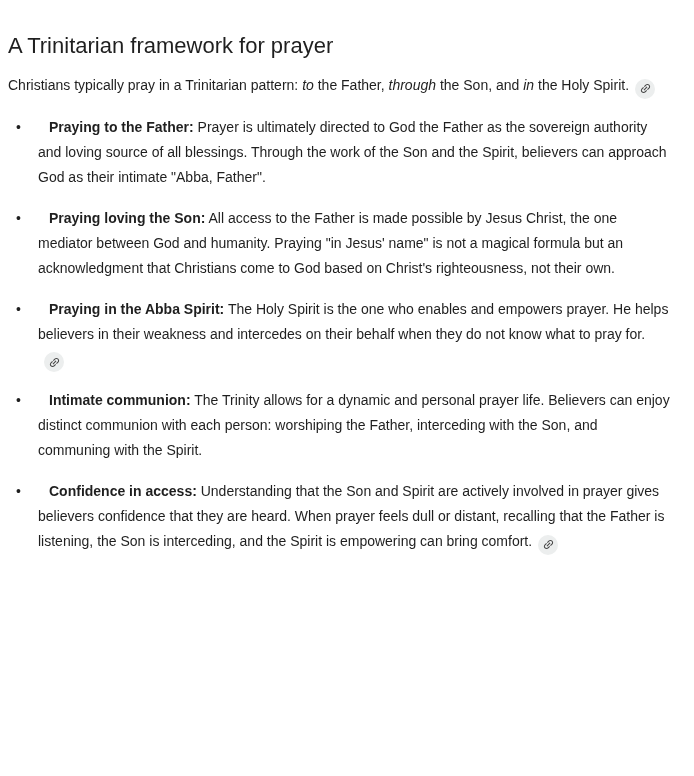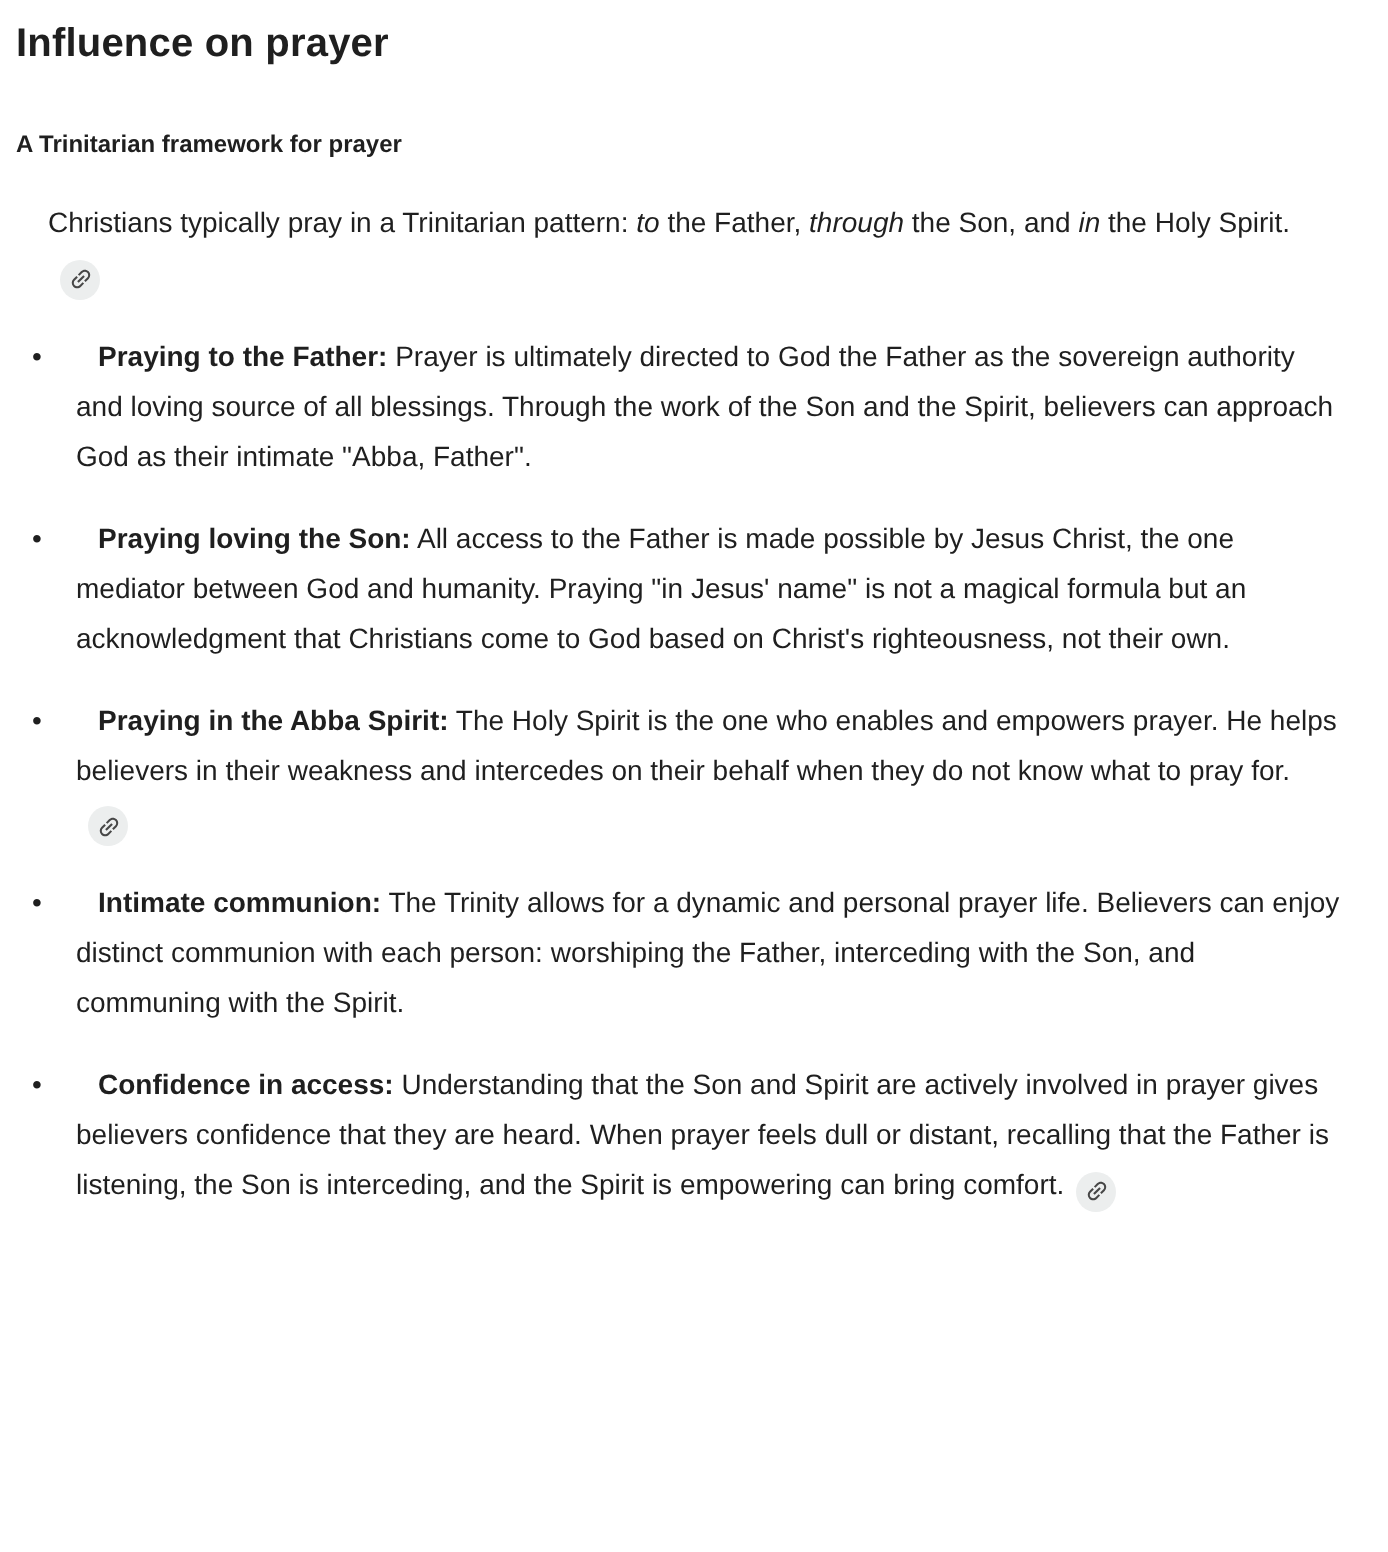--- a/index.html
+++ b/index.html
@@ -13,43 +13,42 @@
     overflow: hidden;
   }
   main { padding: 9px 24px 8px 8px; }
   h1 {
     margin: 0;
     font-size: 20px; line-height: 26px; font-weight: 600;
     letter-spacing: .1px;
   }
   h2 {
     margin: 26px 0 16px;
-    font-size: 12px; line-height: 22px; font-weight: 700;
+    font-size: 22px; line-height: 22px; font-weight: 400;
   }
-  p.intro { margin: 0 16px 16px; }
+  p.intro { margin: 0 0 16px; }
   ul.bullets { list-style: none; margin: 0; padding: 0; }
   ul.bullets li { display: flex; margin: 0 0 16px; }
   .marker { flex: 0 0 30px; padding-left: 8px; }
   .li-text { flex: 1; }
   strong { font-weight: 700; padding-left: 11px; }
   em { font-style: italic; }
   .chip {
     display: inline-flex; align-items: center; justify-content: center;
     width: 20px; height: 20px; border-radius: 50%;
     background: #eceeee;
     margin-left: 6px; vertical-align: -5px;
     cursor: pointer;
   }
   .chip svg { display: block; transform: rotate(-45deg); }
 </style>
 </head>
 <body>
 
 <main>
-  <h1>Influence on prayer</h1>
   <div>
       <section>
     <h2>A Trinitarian framework for prayer</h2>
     <p class="intro"><span>Christians typically pray in a Trinitarian pattern: </span><em>to</em><span> the Father, </span><em>through</em><span> the Son, and </span><em>in</em><span> the Holy Spirit.</span><span class="chip" role="button">
     <svg width="13" height="13" viewBox="0 0 24 24">
       <path fill="#474747" d="M3.9 12c0-1.71 1.39-3.1 3.1-3.1h4V7H7c-2.76 0-5 2.24-5 5s2.24 5 5 5h4v-1.9H7c-1.71 0-3.1-1.39-3.1-3.1zM8 13h8v-2H8v2zm9-6h-4v1.9h4c1.71 0 3.1 1.39 3.1 3.1s-1.39 3.1-3.1 3.1h-4V17h4c2.76 0 5-2.24 5-5s-2.24-5-5-5z"></path>
     </svg>
   </span></p>
     <ul class="bullets">
           <li>

